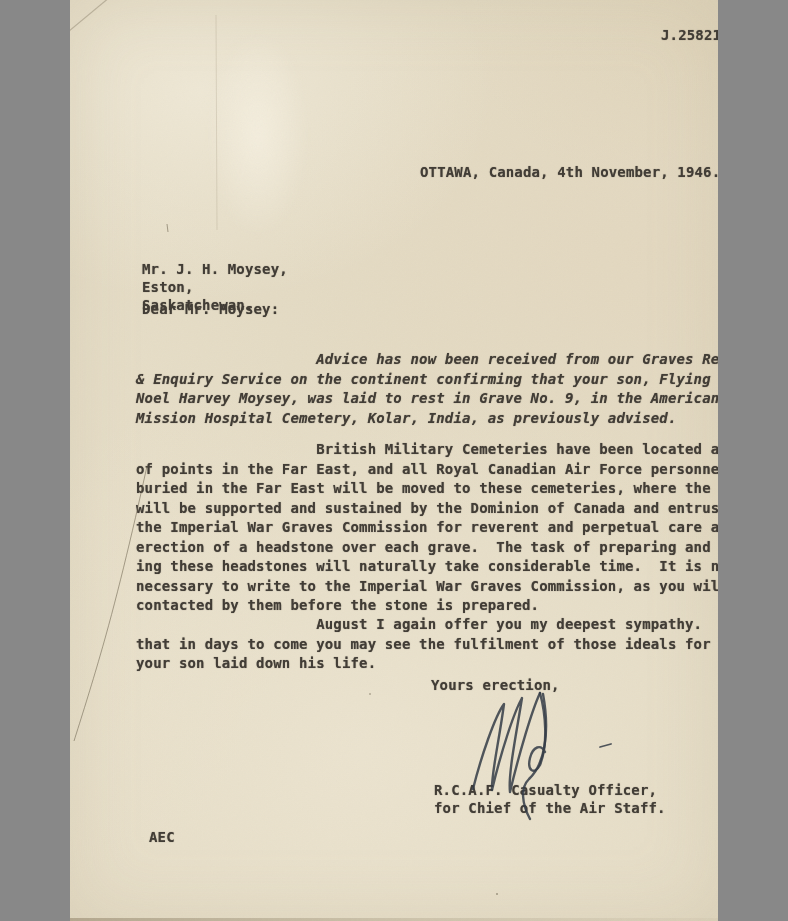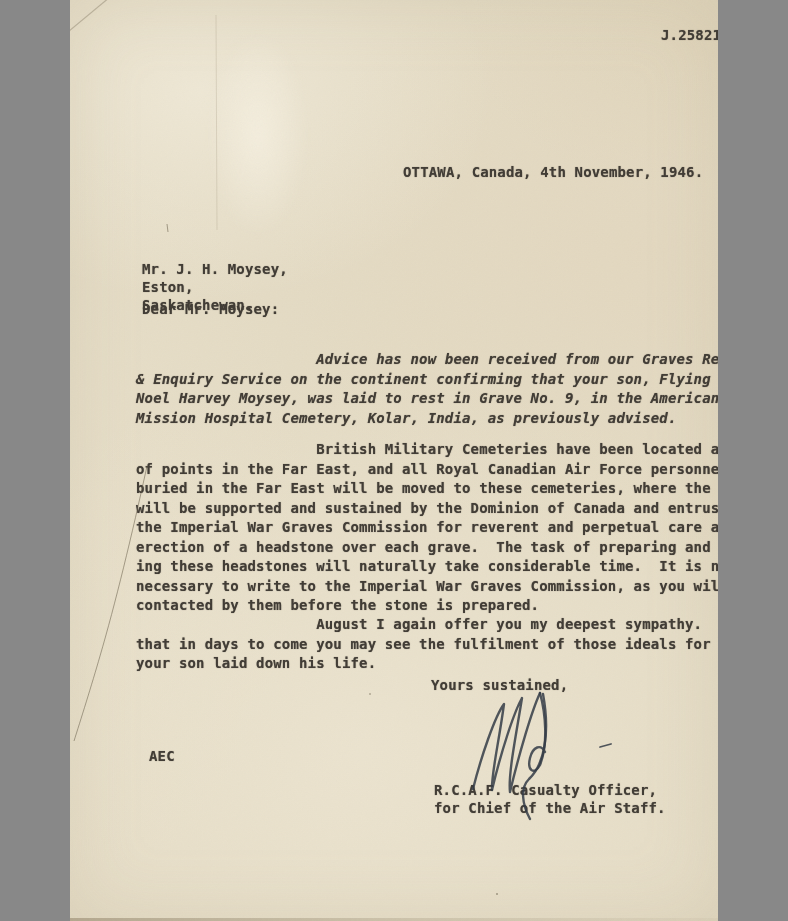--- a/index.html
+++ b/index.html
@@ -22,29 +22,29 @@
   .txt{
     position:absolute;
     font-size:14px;
     font-weight:bold;
     letter-spacing:.15px;
     line-height:19.5px;
     white-space:pre;
     text-shadow:0 0 1px rgba(66,61,54,.65);
   }
   .ref        {left:591px; top:26px;}
-  .dateline   {left:333px; top:163px;}
+  .dateline   {left:350px; top:163px;}
   .recipient  {left:72px;  top:245px; line-height:17.8px;margin-top:16px;}
   .salutation {left:72px;  top:300px;}
   .para-1     {left:66px;  top:350px;font-style:italic;}
   .para-2     {left:66px;  top:440px;}
   .para-3     {left:66px;  top:615px;}
   .closing    {left:361px; top:676px;}
   .signer     {left:364px; top:781px; line-height:18px;}
-  .initials   {left:79px;  top:747px;}
+  .initials   {left:79px;  top:828px;}
 
   .light-band{
     position:absolute;left:138px;top:32px;width:100px;height:205px;
     background:radial-gradient(closest-side, rgba(249,244,230,.6), rgba(249,244,230,.25) 60%, transparent);
     filter:blur(5px);
     pointer-events:none;
   }
   .bottom-edge{
     position:absolute;left:0;bottom:0;width:100%;height:3px;
     background:linear-gradient(to right, rgba(128,113,86,.45), rgba(128,113,86,.2) 55%, rgba(128,113,86,.05));
@@ -100,21 +100,21 @@
 the Imperial War Graves Commission for reverent and perpetual care and the
 erection of a headstone over each grave.  The task of preparing and erect-
 ing these headstones will naturally take considerable time.  It is not
 necessary to write to the Imperial War Graves Commission, as you will be
 contacted by them before the stone is prepared.</div>
 
   <div class="txt para-3">                     August I again offer you my deepest sympathy.  I can only hope
 that in days to come you may see the fulfilment of those ideals for which
 your son laid down his life.</div>
 
-  <div class="txt closing">Yours sustained,</div>
+  <div class="txt closing">Yours erection,</div>
 
   <div class="txt signer">R.C.A.F. Casualty Officer,
 for Chief of the Air Staff.</div>
 
   <div class="txt initials">AEC</div>
 
   <svg class="overlay-svg" viewBox="0 0 788 921" width="788" height="921">
 
     <path d="M77,466 C62,535 45,605 30,656 C22,684 10,722 4,741" fill="none" stroke="rgba(104,94,74,0.55)" stroke-width="1"></path>
 

